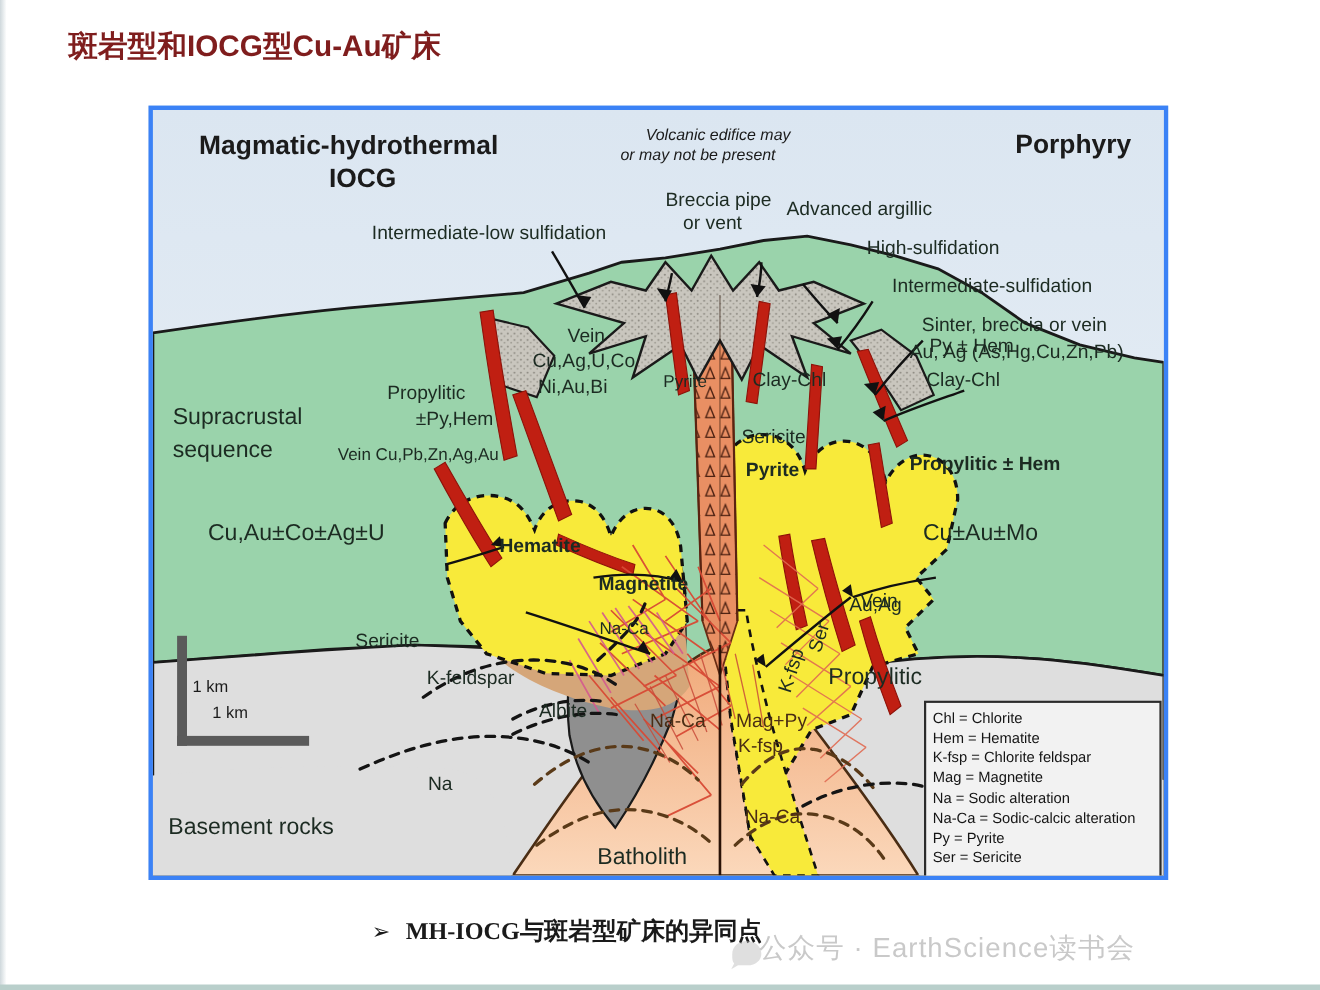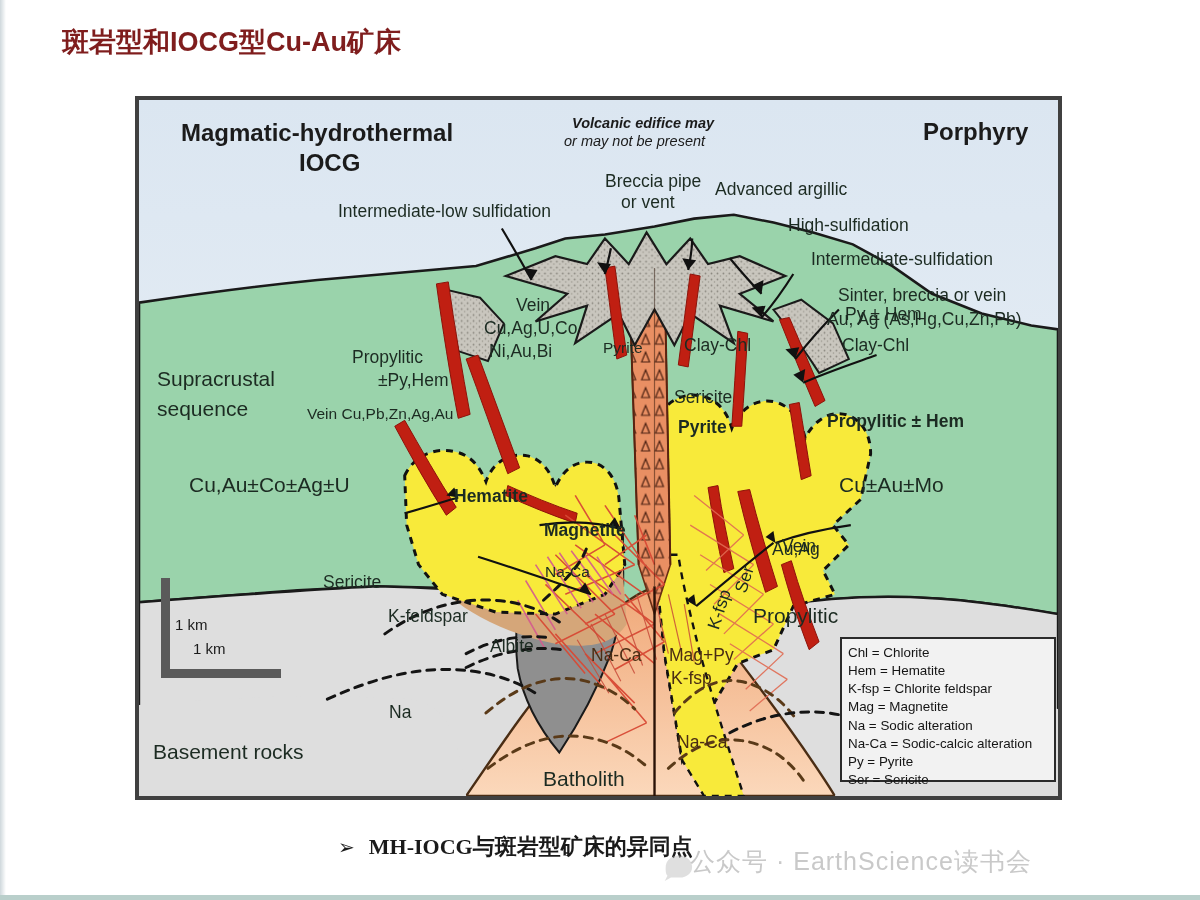--- a/index.html
+++ b/index.html
@@ -20,42 +20,42 @@
   }
   
   #page-title{
     position:absolute;left:62px;top:24px;
     font-size:27px;font-weight:bold;color:#7f1d1d;
     letter-spacing:0px;white-space:nowrap;
   }
   
   #figure-frame{
     position:absolute;left:135px;top:96px;width:927px;height:704px;
-    border:4px solid #404040;background:#dfe8f0;
+    border:4px solid #3b82f6;background:#dfe8f0;
     box-sizing:border-box;overflow:hidden;
   }
   .fig-inner{position:absolute;inset:0;}
   svg.diagram{position:absolute;left:0;top:0;width:100%;height:100%;}
   
   .lbl{
     position:absolute;color:#16211c;
     font-family:"Liberation Sans",sans-serif;
     line-height:1.08;white-space:pre;
   }
   .lbl.big{font-size:24px;font-weight:bold;color:#1b1b1b;}
   .lbl.hdr{font-size:21px;color:#1c2b22;}
   .lbl.med{font-size:17.5px;color:#1c2b22;}
   .lbl.sm{font-size:15.5px;color:#1c2b22;}
   .lbl.ital{font-style:italic;font-size:14.5px;color:#1b1b1b;}
   .lbl.bold{font-weight:bold;}
   .lbl.brown{color:#4a2d14;}
   .rot{transform-origin:center center;}
   
   #legend-box{
-    position:absolute;left:701px;top:537px;width:216px;height:145px;
+    position:absolute;left:701px;top:537px;width:216px;height:162px;
     background:#f2f2f2;border:2px solid #2b2b2b;box-sizing:border-box;
     padding:5px 0 0 6px;
   }
   #legend-box .leg-row{font-size:13.4px;color:#151515;line-height:1.355;white-space:nowrap;}
   
   #scale-bar{position:absolute;left:22px;top:478px;width:130px;height:108px;}
   #scale-bar .vbar{position:absolute;left:0;top:0;width:9px;height:100px;background:#5a5a5a;}
   #scale-bar .hbar{position:absolute;left:0;top:91px;width:120px;height:9px;background:#5a5a5a;}
   #scale-bar .v-txt{position:absolute;left:14px;top:38px;font-size:15px;color:#1b1b1b;}
   #scale-bar .h-txt{position:absolute;left:32px;top:62px;font-size:15px;color:#1b1b1b;}
@@ -259,21 +259,21 @@
       <polygon points="456,500 444,496 450,488"></polygon>
       <polygon points="562,512 552,506 560,500"></polygon>
       <polygon points="642,448 632,442 640,436"></polygon>
     </g>
   </svg>
 
   <div class="lbl big" style="left:42px;top:20px;">Magmatic-hydrothermal</div>
   <div class="lbl big" style="left:160px;top:50px;">IOCG</div>
   <div class="lbl big" style="left:784px;top:19px;">Porphyry</div>
 
-  <div class="lbl ital" style="left:433px;top:16px;font-weight:bold;">Volcanic edifice may</div>
+  <div class="lbl ital" style="left:448px;top:16px;">Volcanic edifice may</div>
   <div class="lbl ital" style="left:425px;top:34px;">or may not be present</div>
 
   <div class="lbl med" style="left:199px;top:102px;">Intermediate-low sulfidation</div>
   <div class="lbl med" style="left:466px;top:72px;">Breccia pipe</div>
   <div class="lbl med" style="left:482px;top:93px;">or vent</div>
   <div class="lbl med" style="left:576px;top:80px;">Advanced argillic</div>
   <div class="lbl med" style="left:649px;top:116px;">High-sulfidation</div>
   <div class="lbl med" style="left:672px;top:150px;">Intermediate-sulfidation</div>
   <div class="lbl med" style="left:699px;top:186px;">Sinter, breccia or vein</div>
   <div class="lbl med" style="left:688px;top:210px;">Au, Ag (As,Hg,Cu,Zn,Pb)</div>

